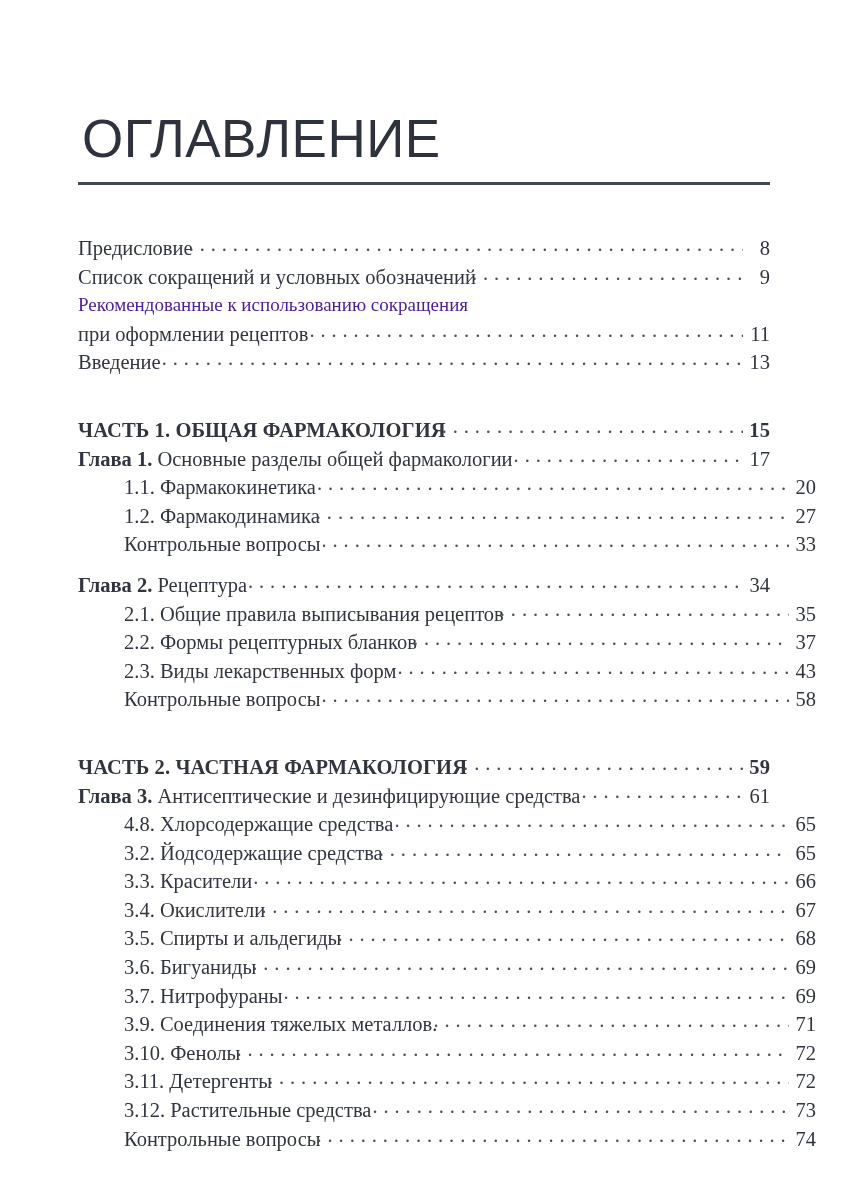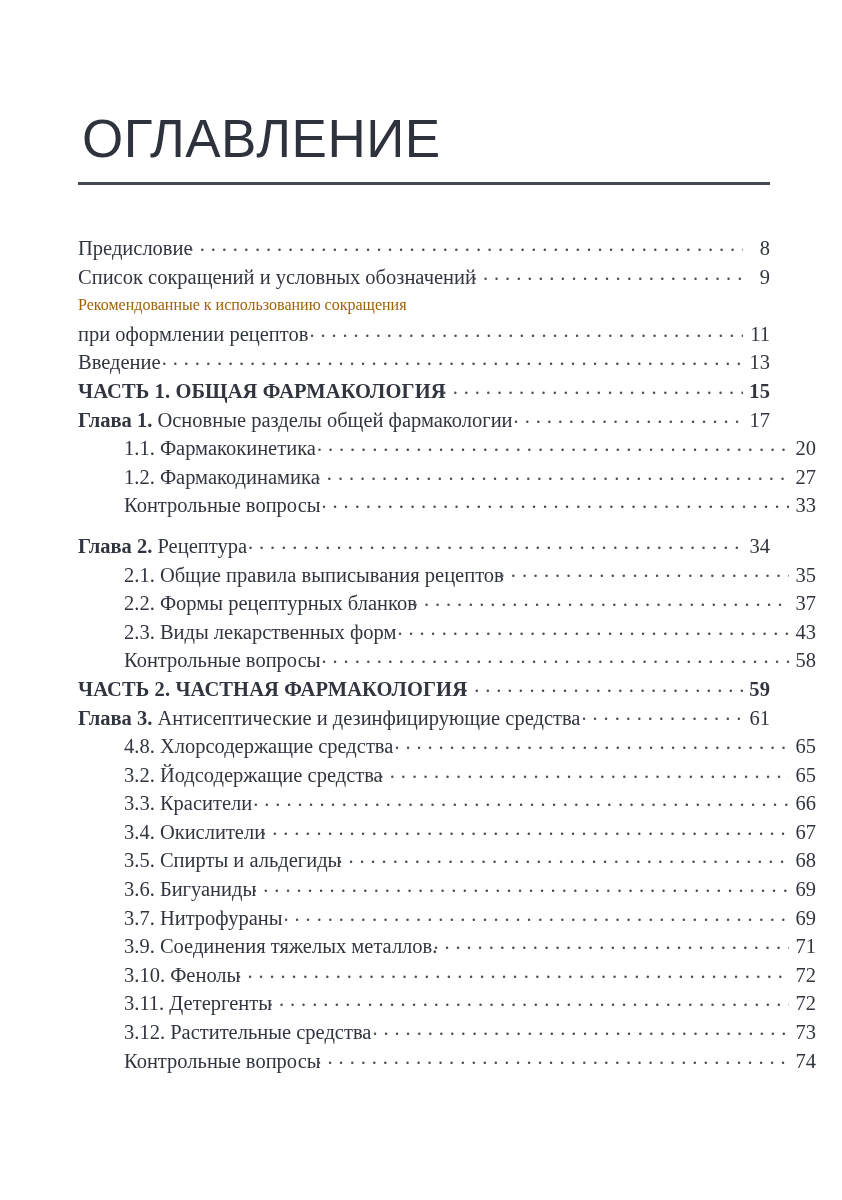--- a/index.html
+++ b/index.html
@@ -103,27 +103,27 @@
 
   
   .lvl-0 { margin-left: 0; }
   .lvl-1 { margin-left: 46px; }
 
   .bold-all .entry-label,
   .bold-all .entry-page { font-weight: bold; letter-spacing: 0.1px; }
 
   .entry-label .strong { font-weight: bold; }
 
-  .toc-entry.part { font-size: 20.5px; }
+  .toc-entry.part { font-size: 20.5px; margin-top: 39px; }
 
   
   .toc-cont {
-    font-size: 16px;
+    font-size: 19px;
     line-height: 28.6px;
-    color: #a16207;
+    color: #4c1d95;
     white-space: nowrap;
   }
 
   .gap-before { margin-top: 12px; }
 </style>
 </head>
 <body>
 
 <div class="page">
 

